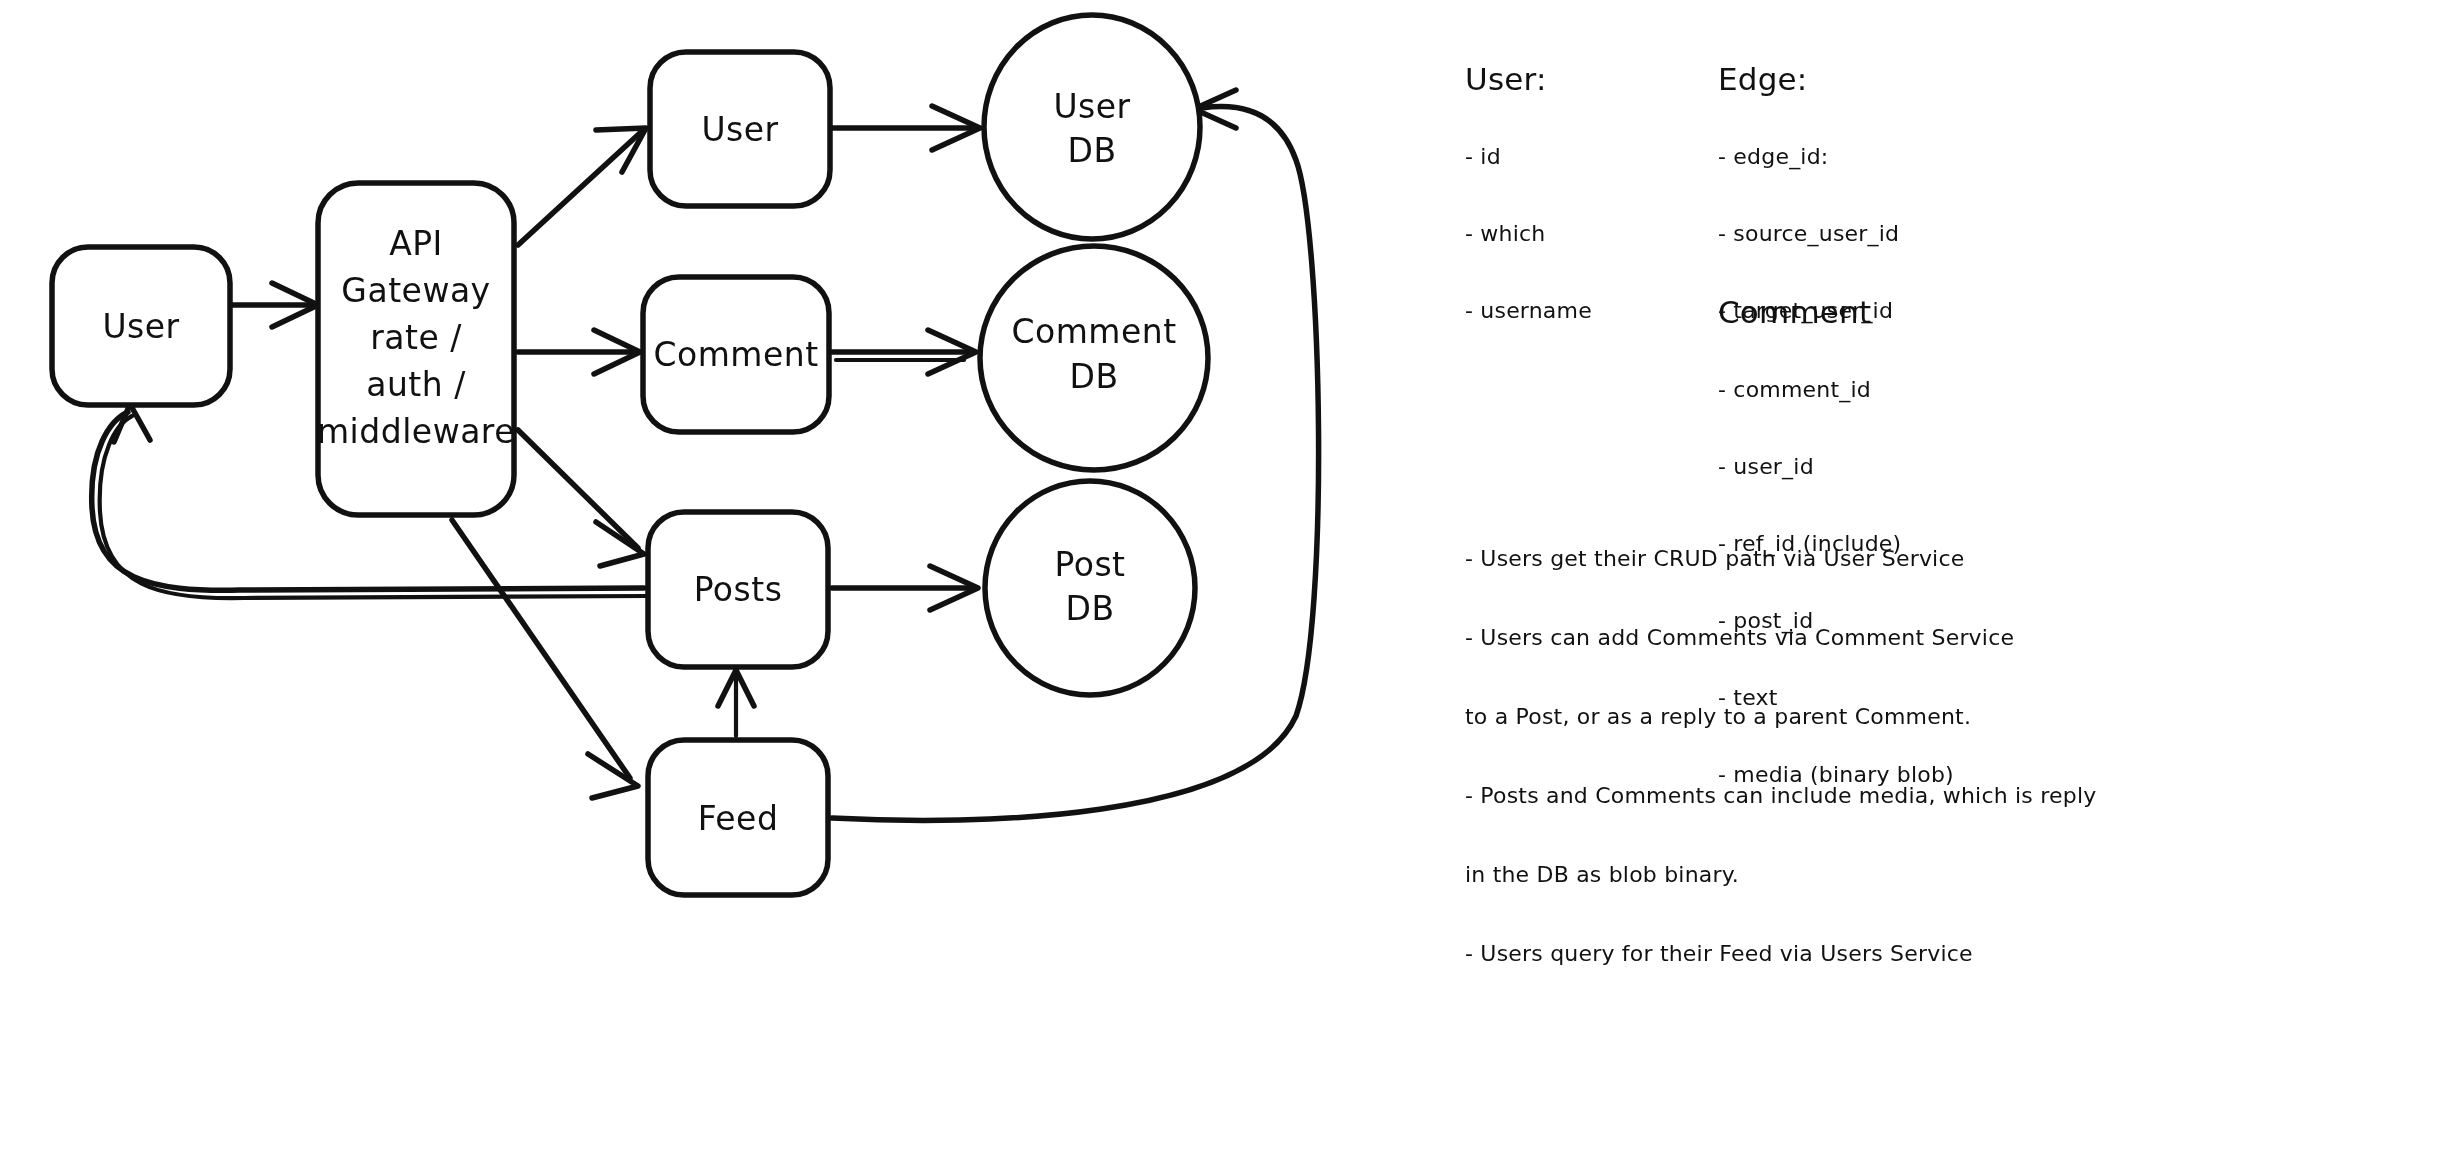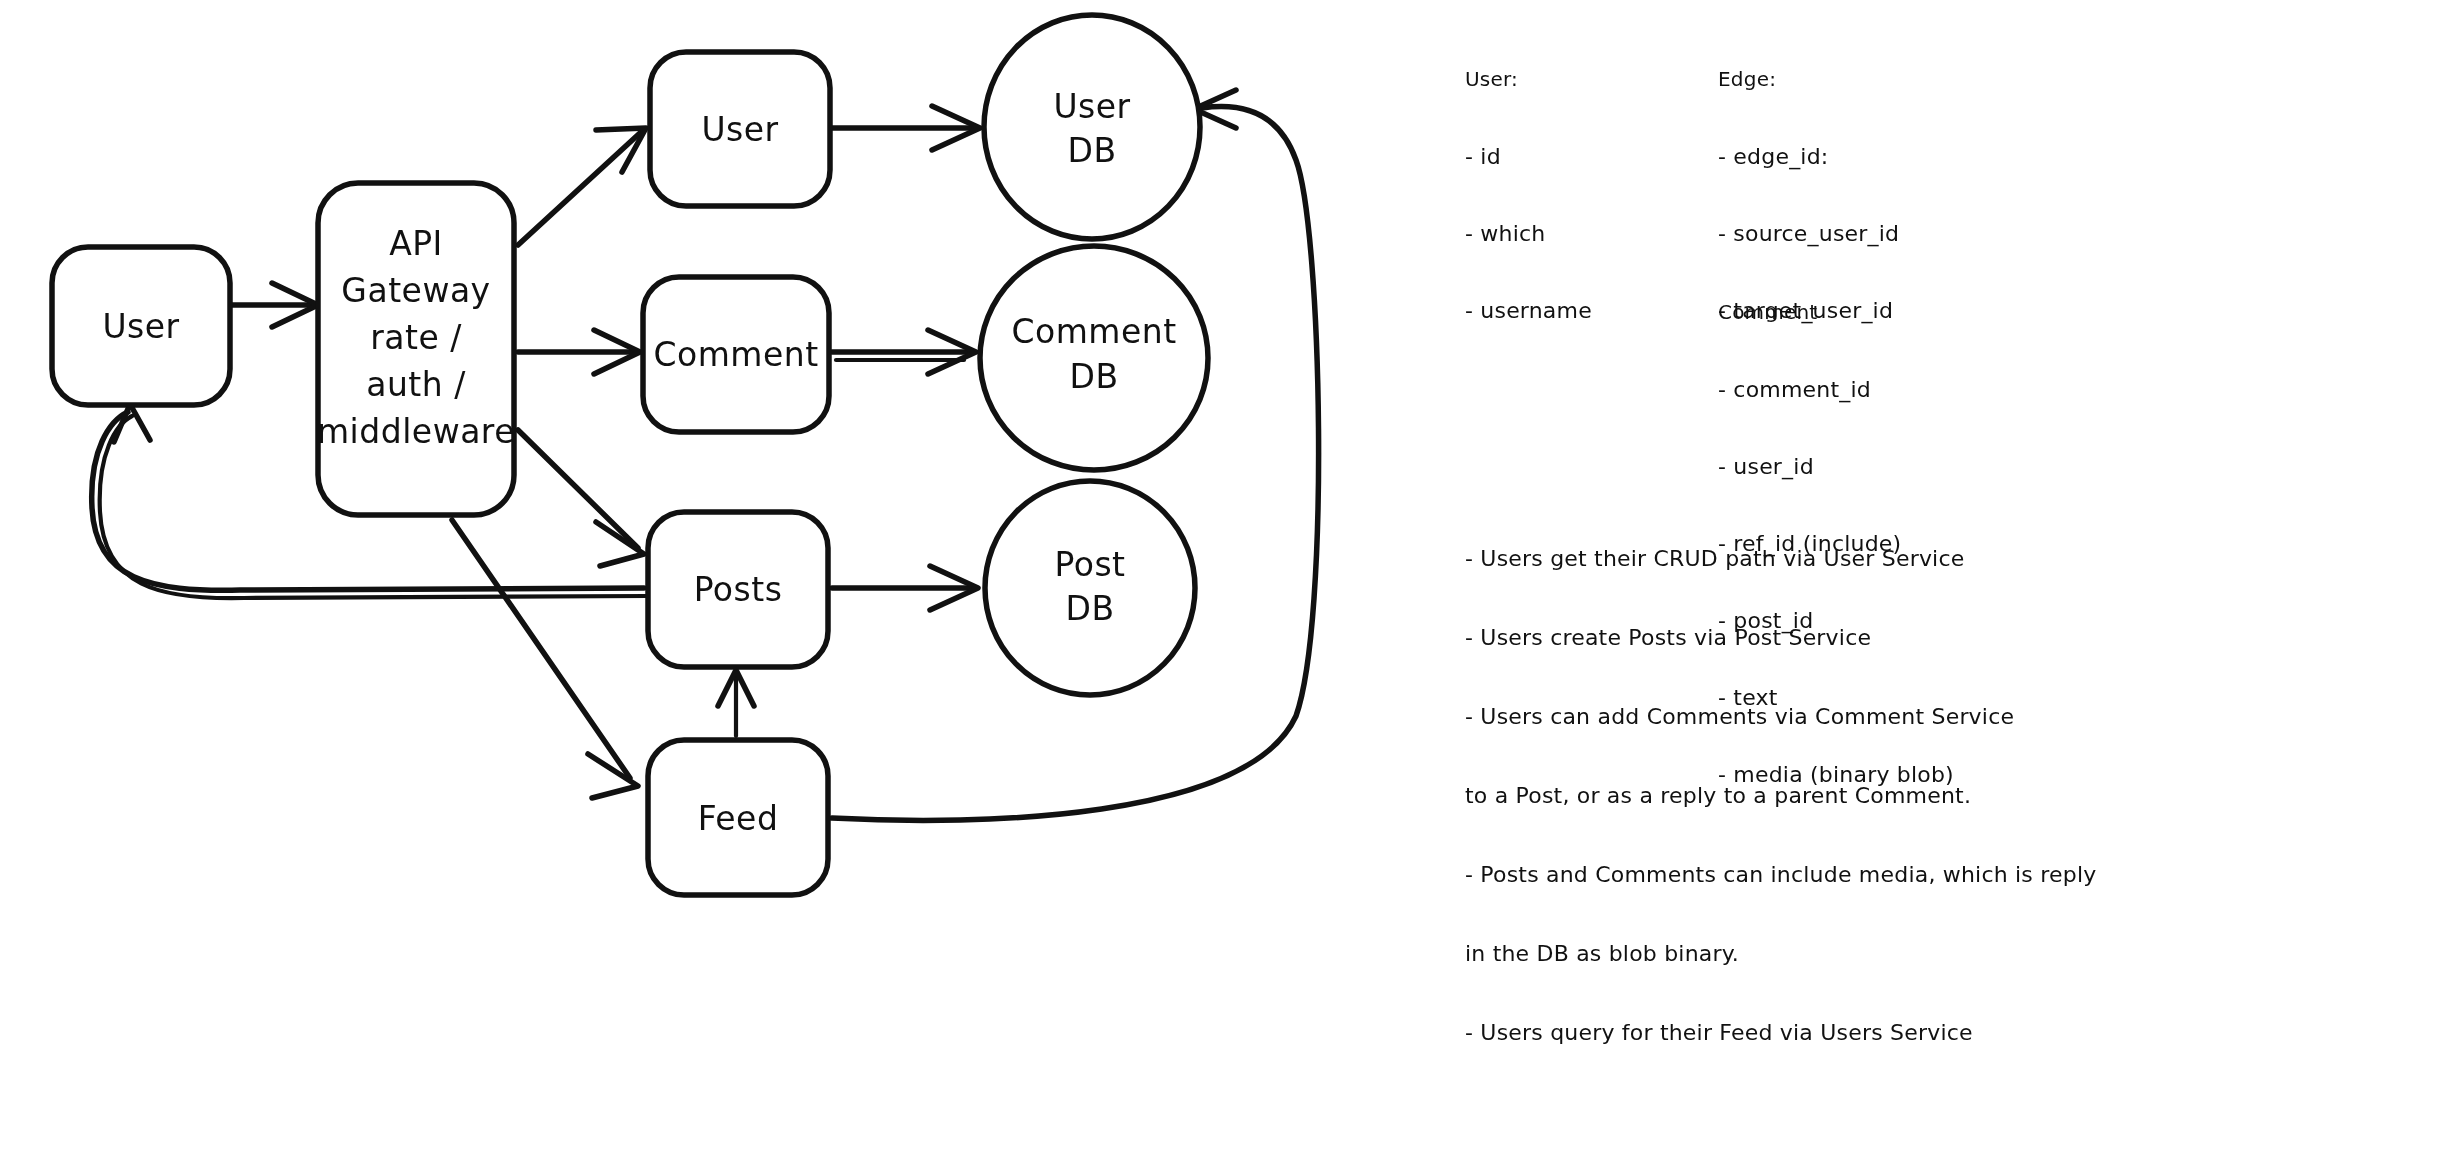--- a/index.html
+++ b/index.html
@@ -82,21 +82,21 @@
     color: #111111;
     white-space: pre;
   }
   .note-line {
     font-size: 22px;
     line-height: 39px;
     letter-spacing: 0.2px;
     white-space: pre;
   }
   .note-line.head {
-    font-size: 20px;
+    font-size: 31px;
   }
 
   #schema-user   { left: 0px;   top: 22px; }
   #schema-edge   { left: 253px; top: 22px; }
   #schema-comment{ left: 253px; top: 255px; }
   #dataflow      { left: 0px;   top: 500px; }
 
   #dataflow .note-line { line-height: 41px; }
 </style>
 </head>
@@ -242,21 +242,20 @@
       <div class="note-line">- comment_id</div>
       <div class="note-line">- user_id</div>
       <div class="note-line">- ref_id (include)</div>
       <div class="note-line">- post_id</div>
       <div class="note-line">- text</div>
       <div class="note-line">- media (binary blob)</div>
     </div>
 
     <div class="note-block" id="dataflow">
       <div class="note-line">- Users get their CRUD path via User Service</div>
-      <div class="note-line">- Users create Posts via Post Service</div>
       <div class="note-line">- Users can add Comments via Comment Service</div>
       <div class="note-line">to a Post, or as a reply to a parent Comment.</div>
       <div class="note-line">- Posts and Comments can include media, which is reply</div>
       <div class="note-line">in the DB as blob binary.</div>
       <div class="note-line">- Users query for their Feed via Users Service</div>
       
       
       
     </div>
 

